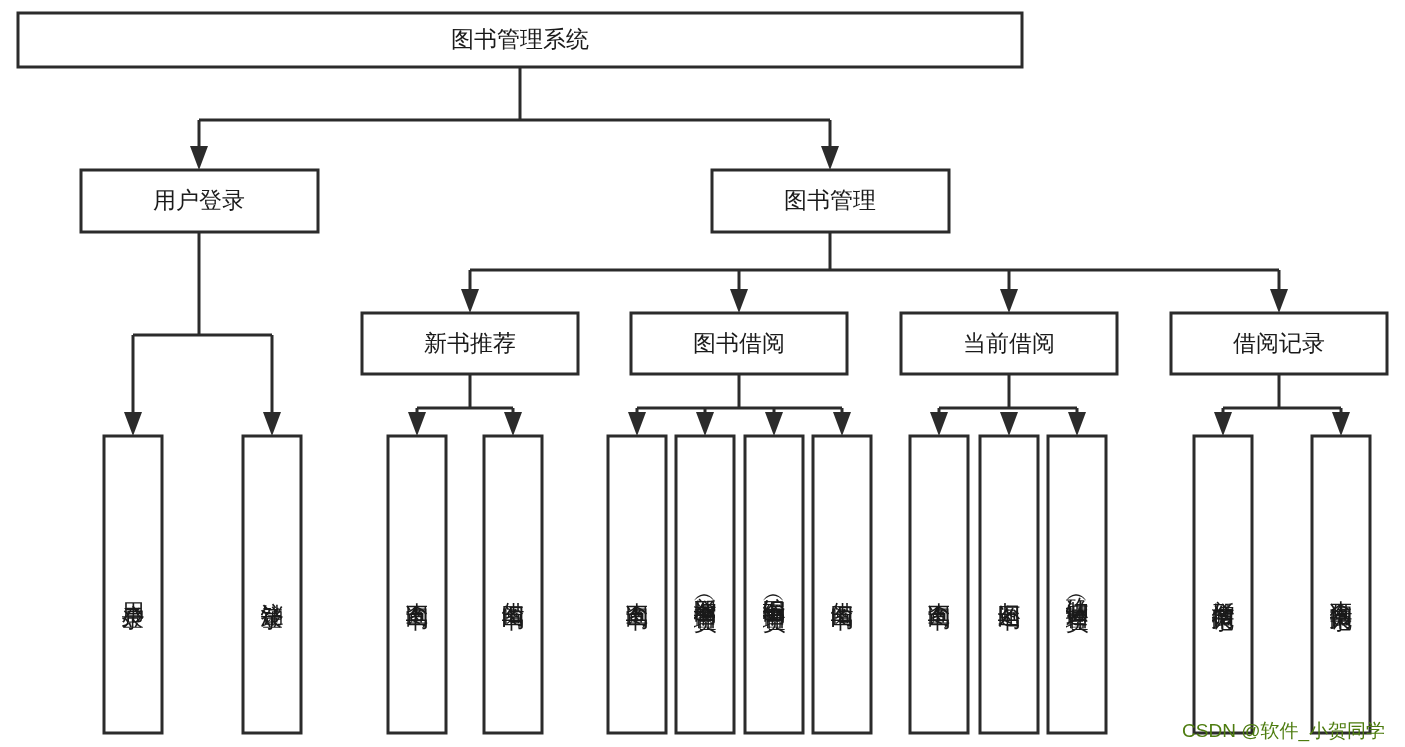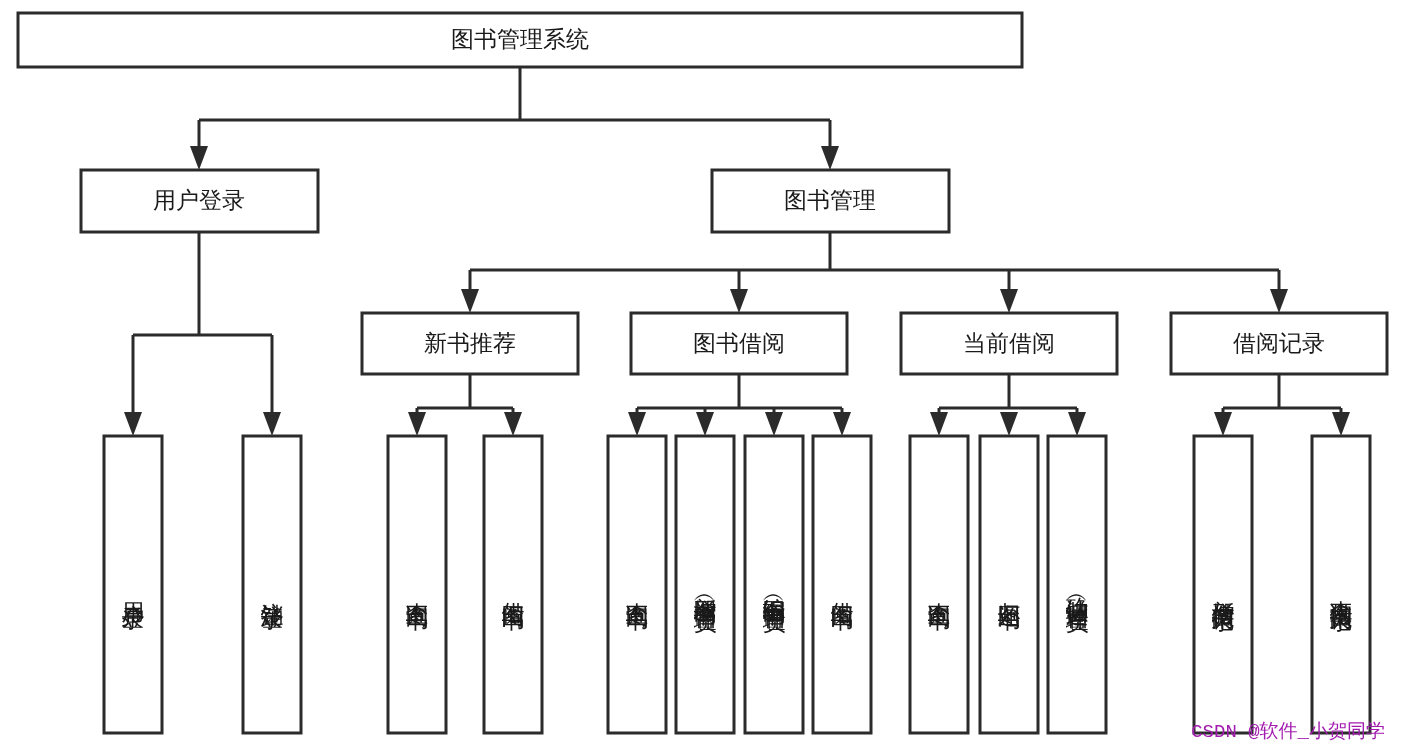--- a/index.html
+++ b/index.html
@@ -69,23 +69,23 @@
     display: flex;
     align-items: center;
     justify-content: center;
     width: 100%;
     height: 100%;
   }
   .watermark {
     position: absolute;
     right: 10px;
     bottom: 3px;
-    font-family: Liberation Mono, monospace;
+    font-family: Liberation Sans, sans-serif;
     font-size: 19px;
-    color: #a21caf;
+    color: #4d7c0f;
     white-space: nowrap;
     user-select: none;
   }
 </style>
 </head>
 <body>
 
 <div id="diagram-root">
   <svg id="flowchart" viewBox="0 0 1405 747" xmlns="http://www.w3.org/2000/svg">
 

